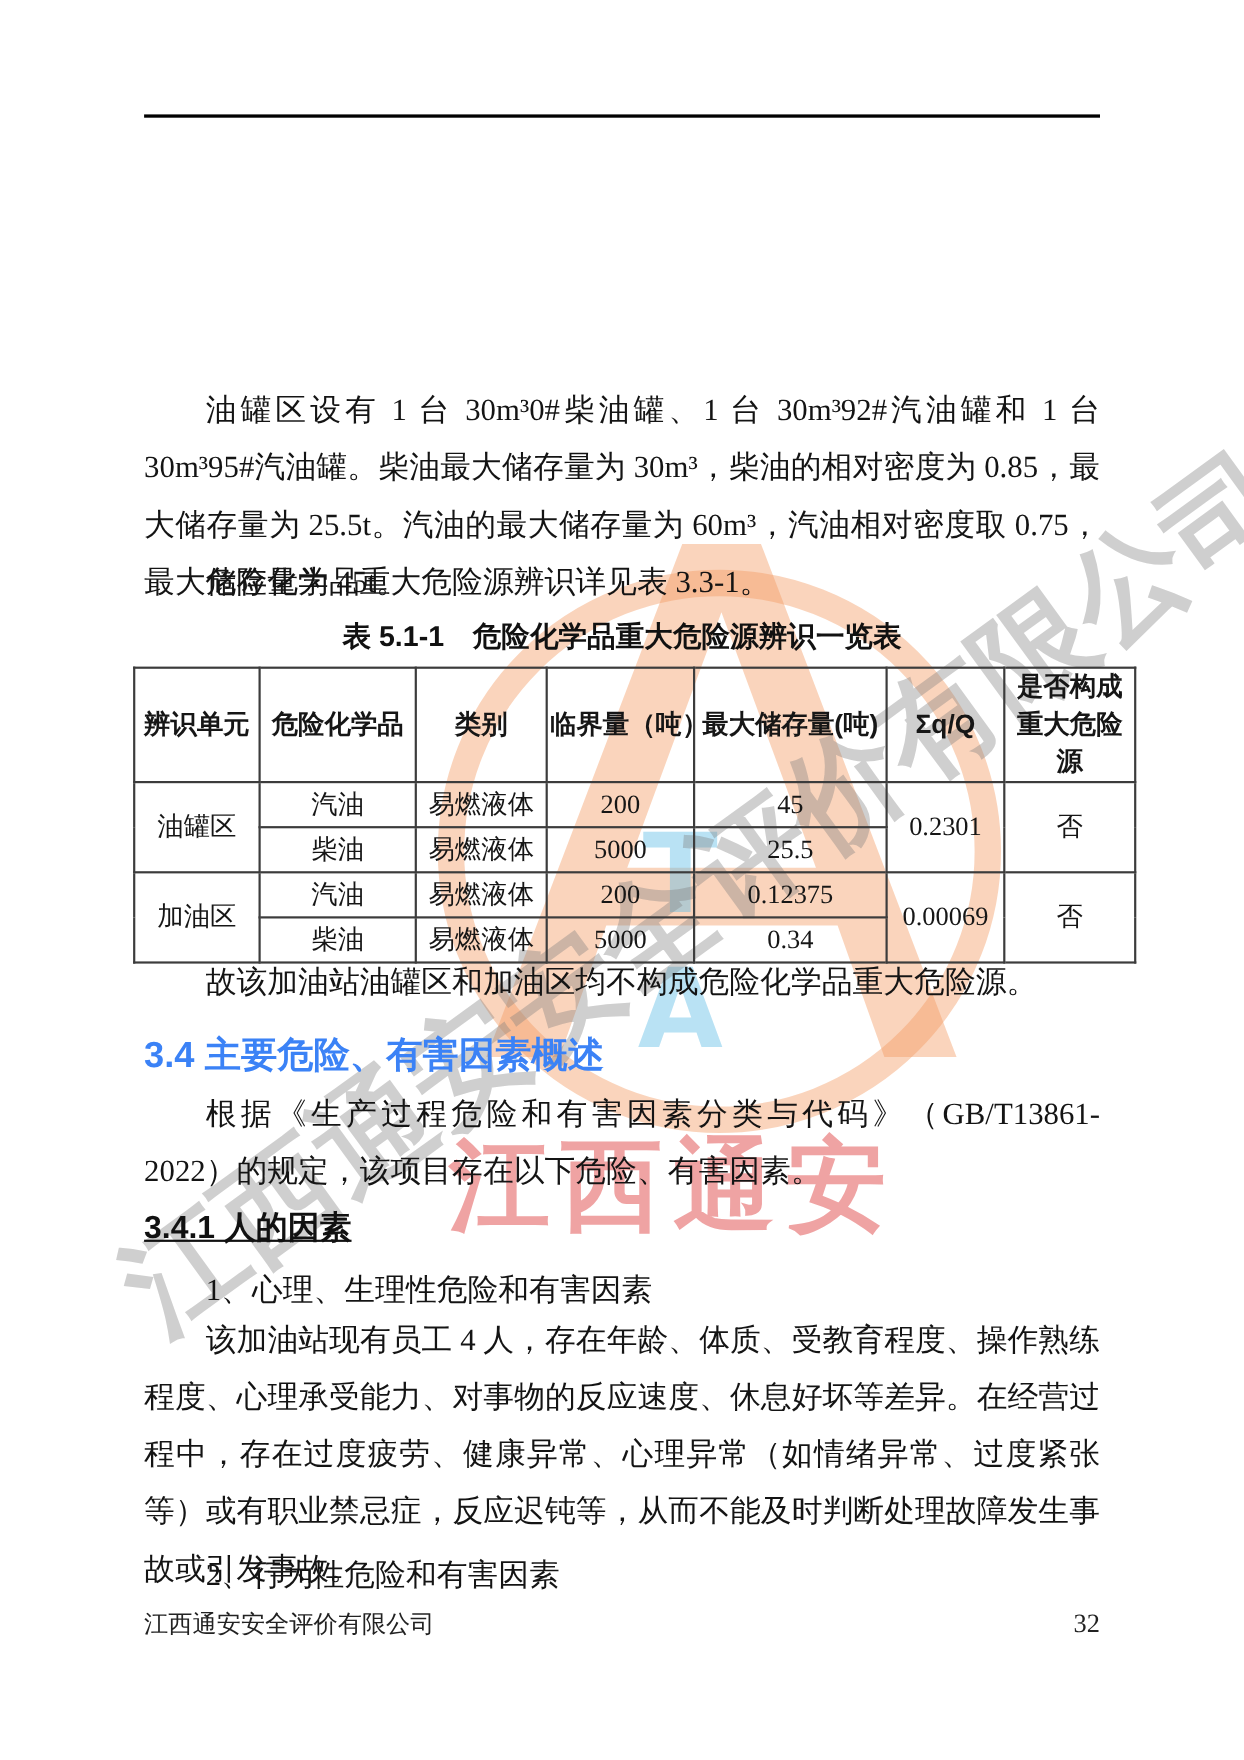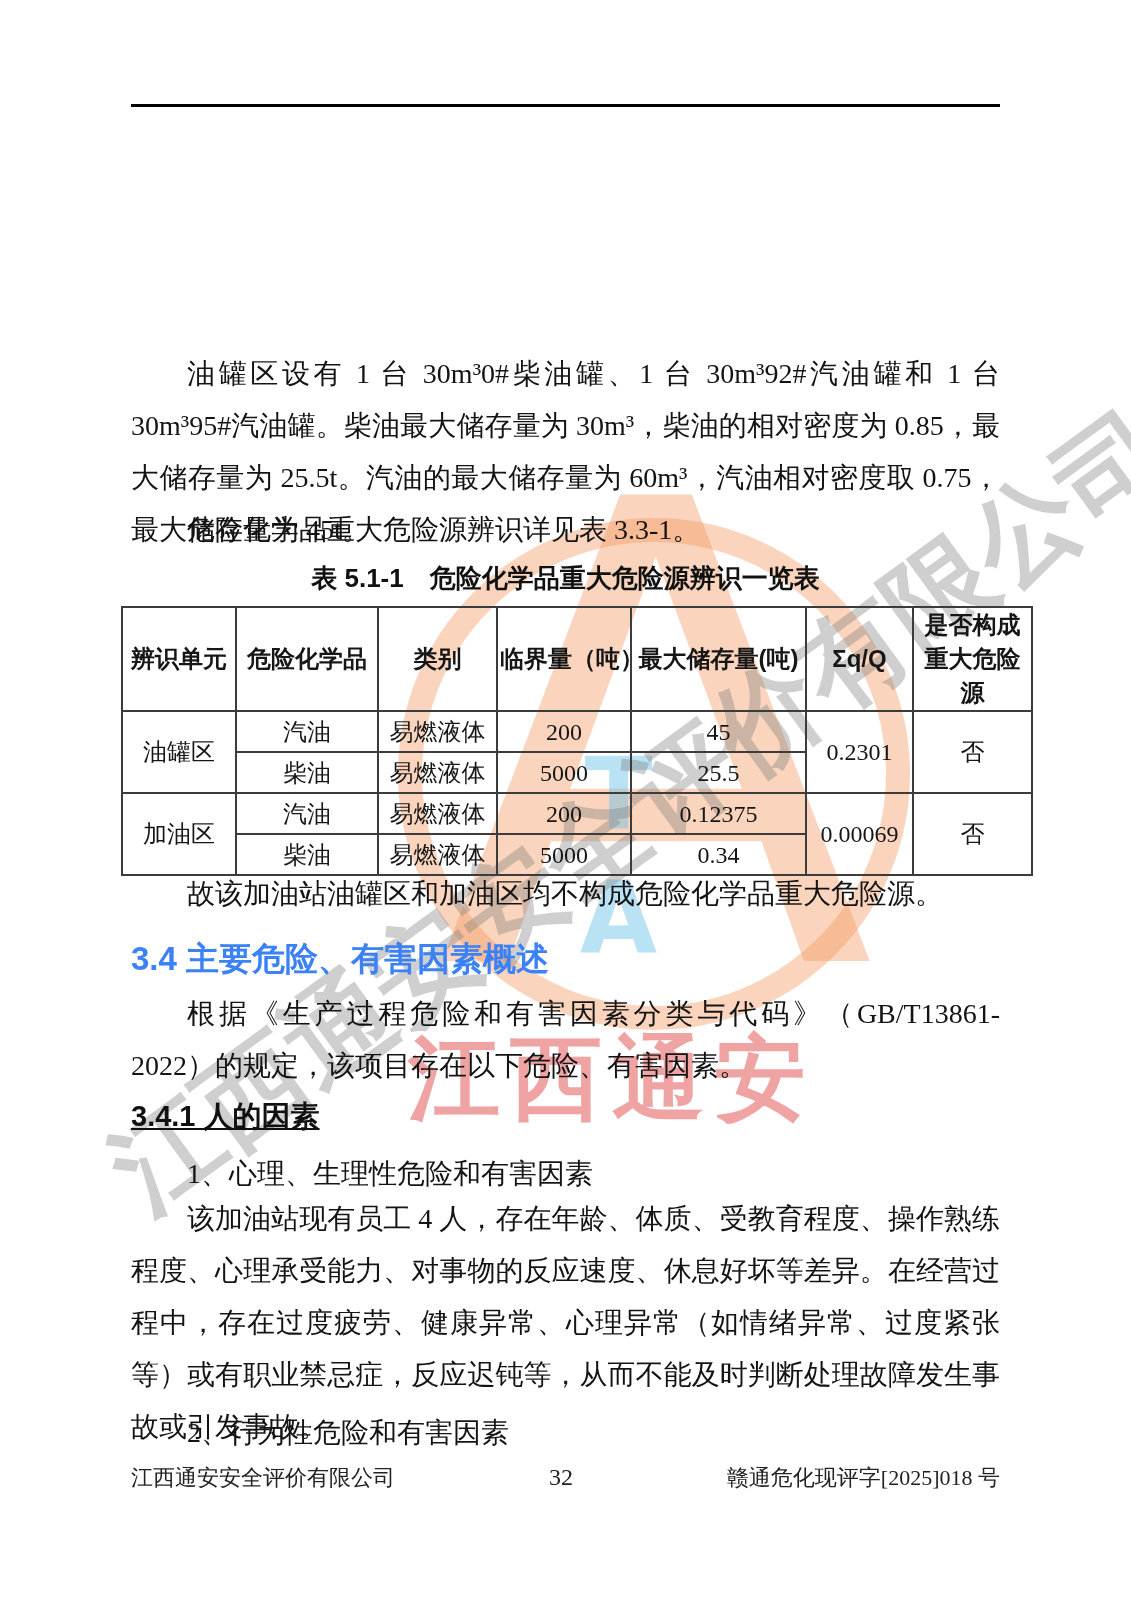--- a/index.html
+++ b/index.html
@@ -178,17 +178,16 @@
     <p class="abs para p-s34-intro">根据《生产过程危险和有害因素分类与代码》（GB/T13861-2022）的规定，该项目存在以下危险、有害因素。</p>
 
     <div class="abs h3">3.4.1 人的因素</div>
     <p class="abs para p-item1">1、心理、生理性危险和有害因素</p>
     <p class="abs para p-staff">该加油站现有员工 4 人，存在年龄、体质、受教育程度、操作熟练程度、心理承受能力、对事物的反应速度、休息好坏等差异。在经营过程中，存在过度疲劳、健康异常、心理异常（如情绪异常、过度紧张等）或有职业禁忌症，反应迟钝等，从而不能及时判断处理故障发生事故或引发事故。</p>
     <p class="abs para p-item2">2、行为性危险和有害因素</p>
 
     <div class="abs footer-row">
       <span class="footer-company">江西通安安全评价有限公司</span>
       <span class="footer-page">32</span>
-      <span class="footer-doc">赣通危化现评字[2025]018 号</span>
     </div>
 
   </div>
 </div>
 
 </body></html>

